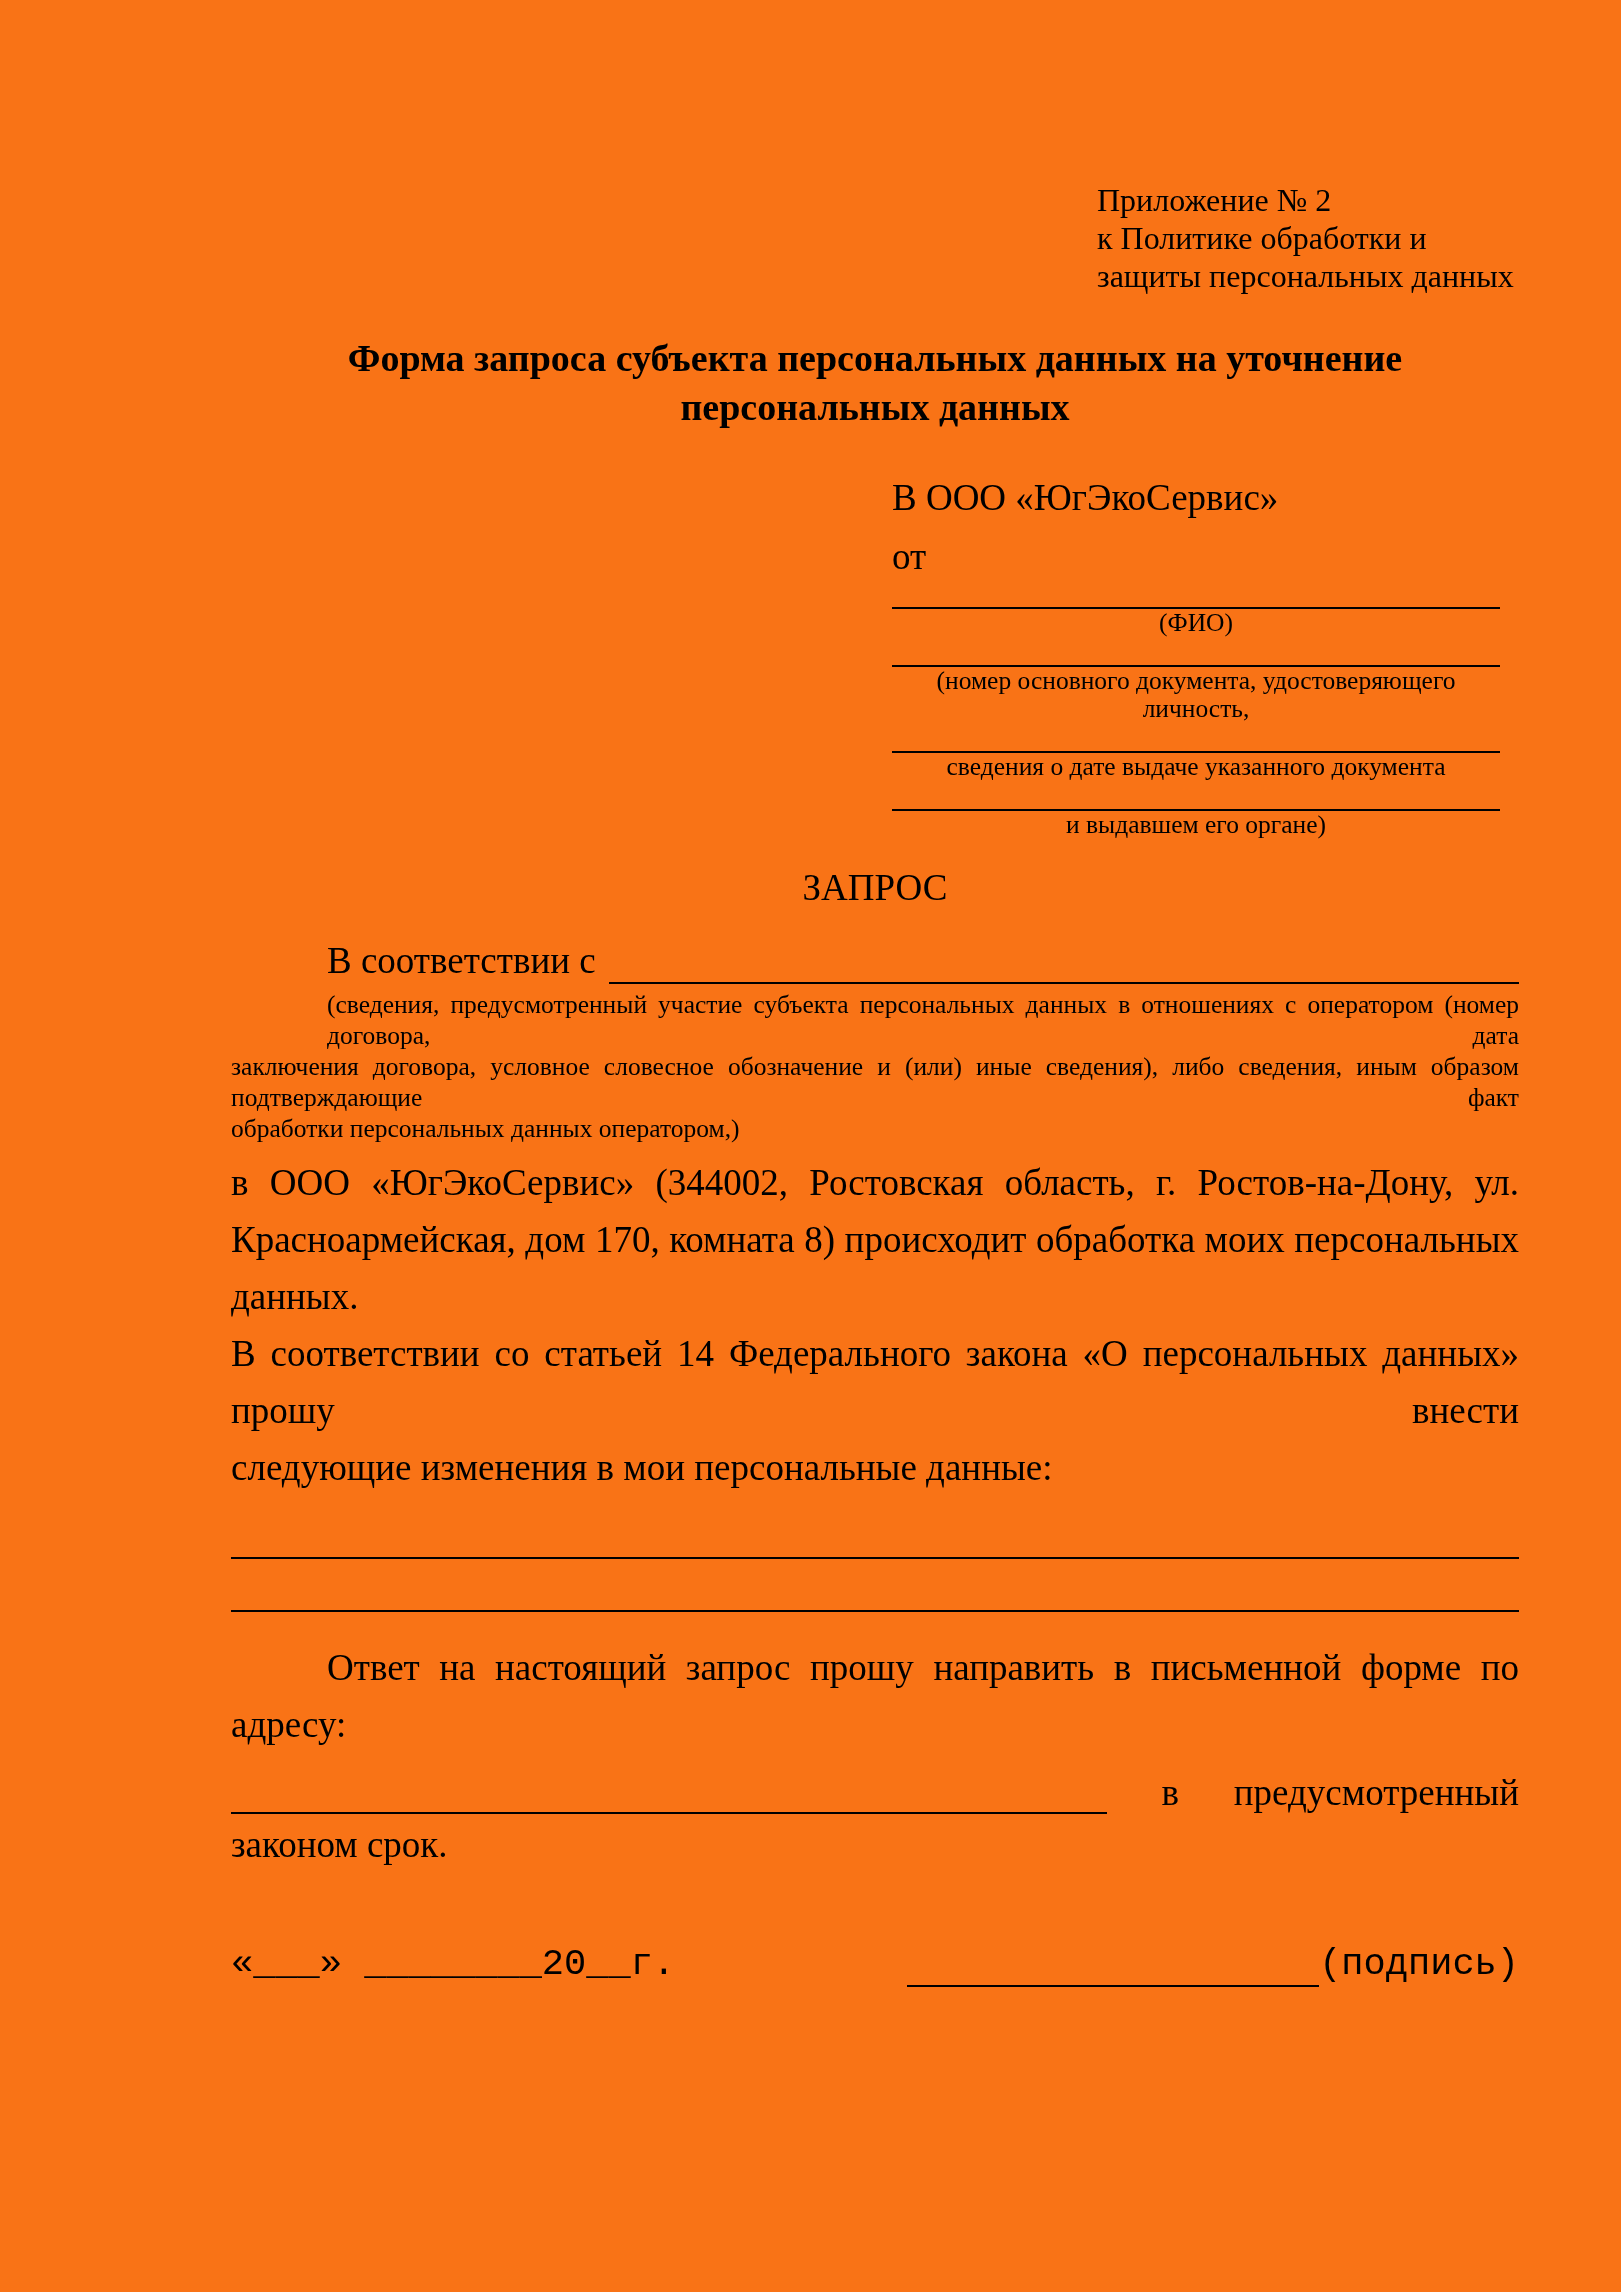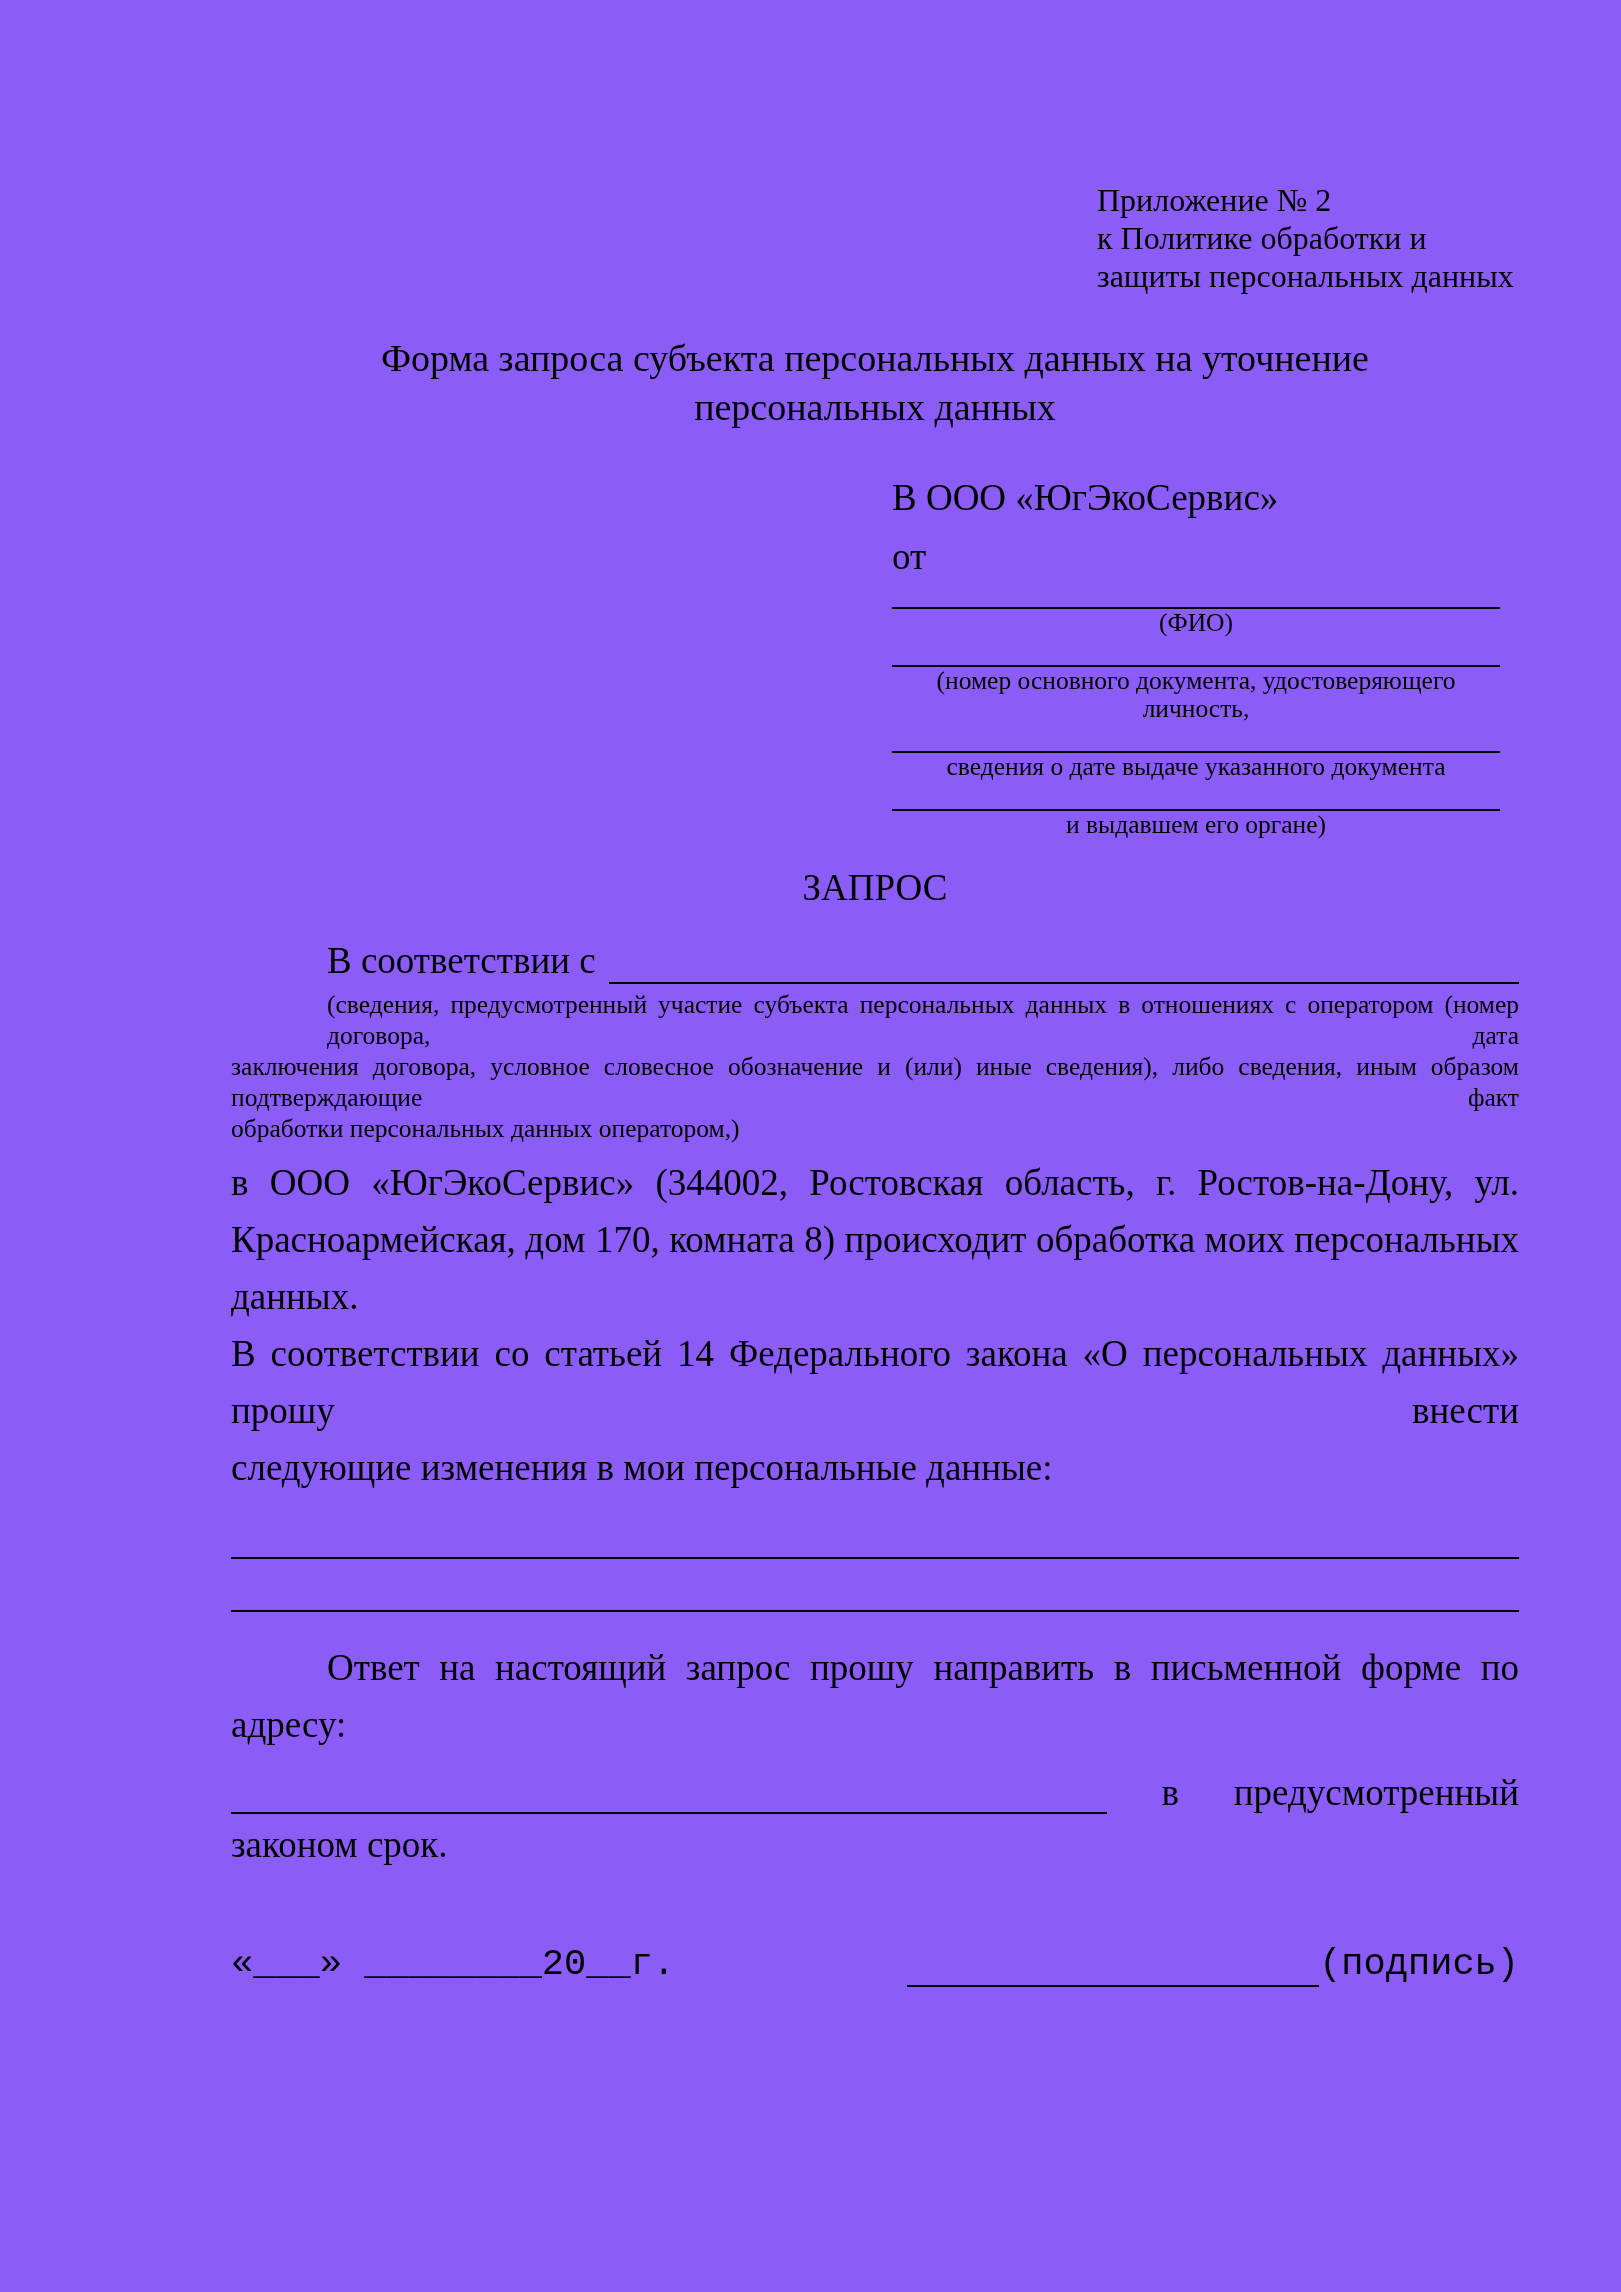--- a/index.html
+++ b/index.html
@@ -1,39 +1,39 @@
 <!DOCTYPE html>
 <html lang="ru"><head>
 <meta charset="utf-8">
 <style>
   html, body { margin: 0; padding: 0; background: #ffffff; }
   .page {
     position: relative;
     width: 1621px;
     height: 2293px;
     box-sizing: border-box;
-    background: #8b5cf6;
+    background: #f97316;
     color: #000000;
     font-family: "Liberation Serif", "DejaVu Serif", serif;
     padding: 181px 102px 0 231px;
     overflow: hidden;
   }
 
   
   .appendix {
     margin-left: 866px;
     font-size: 32px;
     line-height: 38px;
   }
 
   
   .doc-title {
     margin-top: 39px;
     text-align: center;
-    font-weight: normal;
+    font-weight: bold;
     font-size: 38px;
     line-height: 49px;
   }
 
   
   .addressee {
     margin-left: 661px;
     width: 608px;
     margin-top: 44px;
     font-size: 37px;

